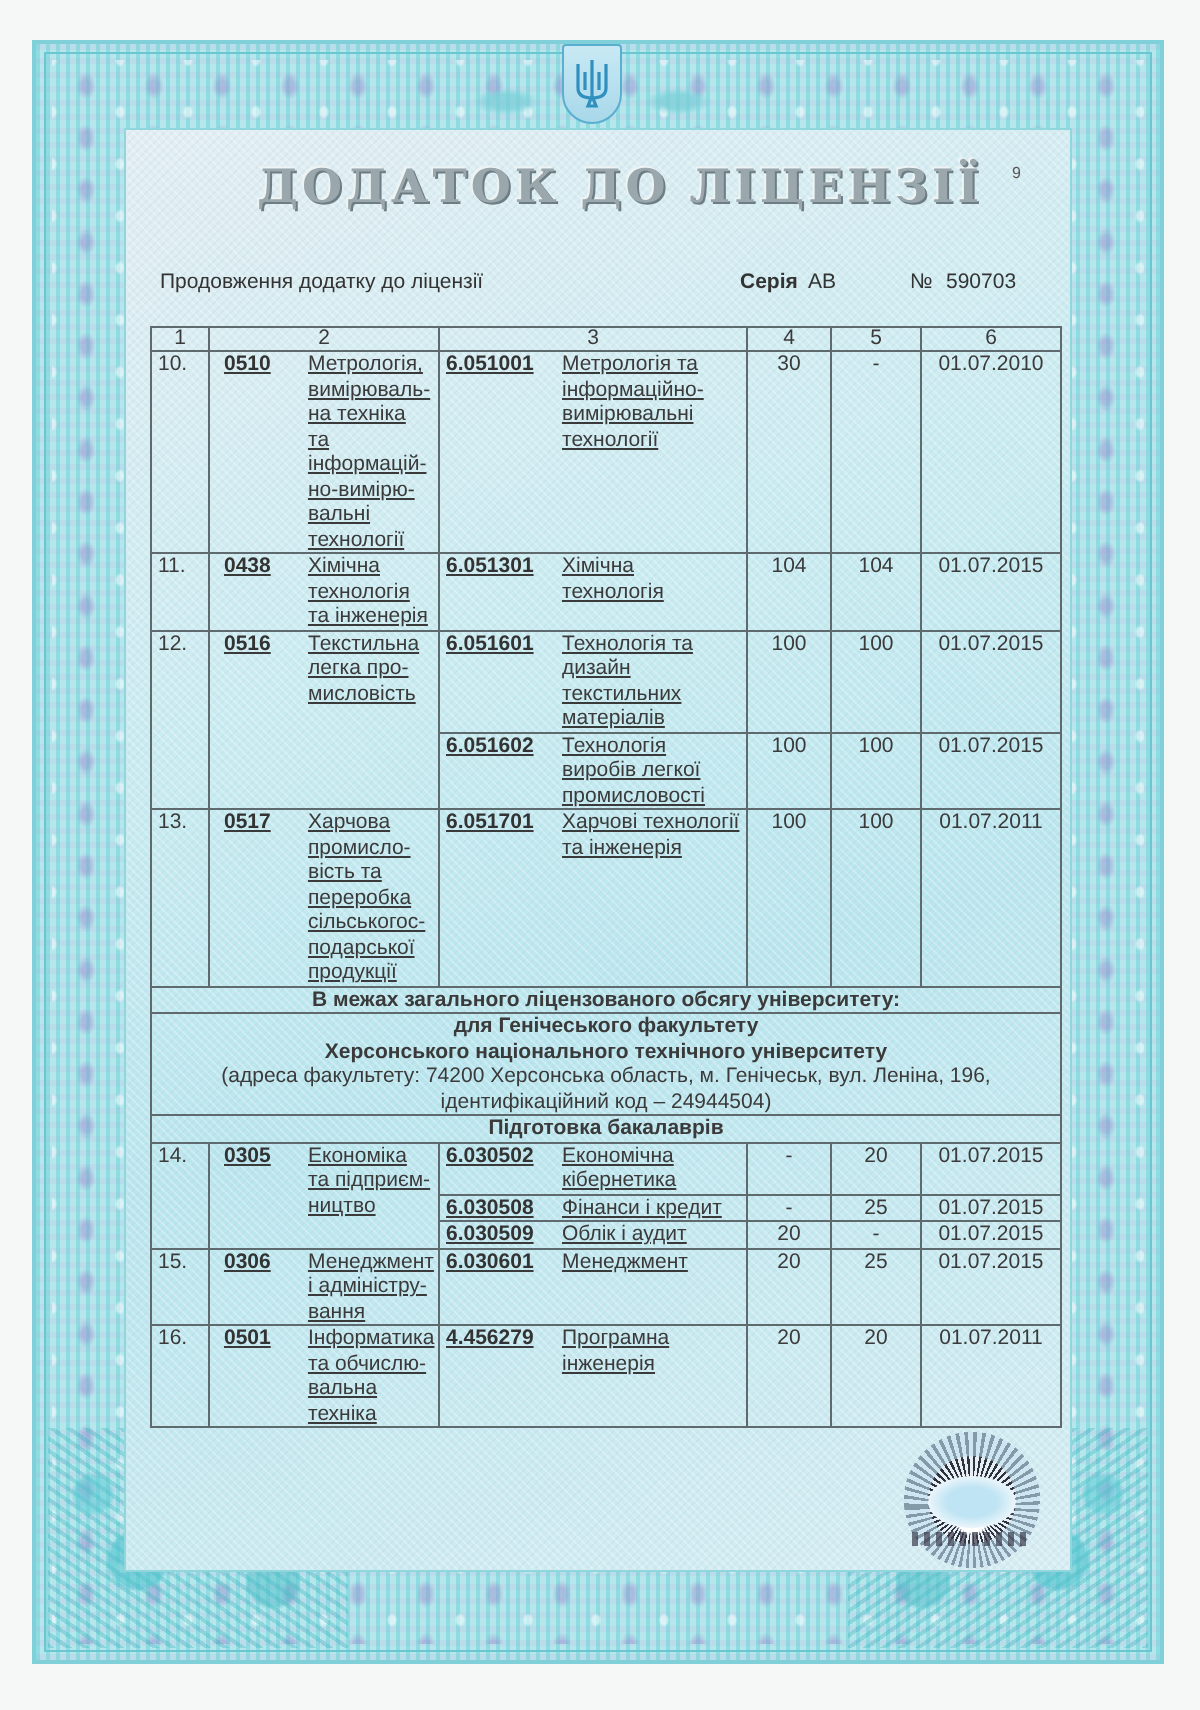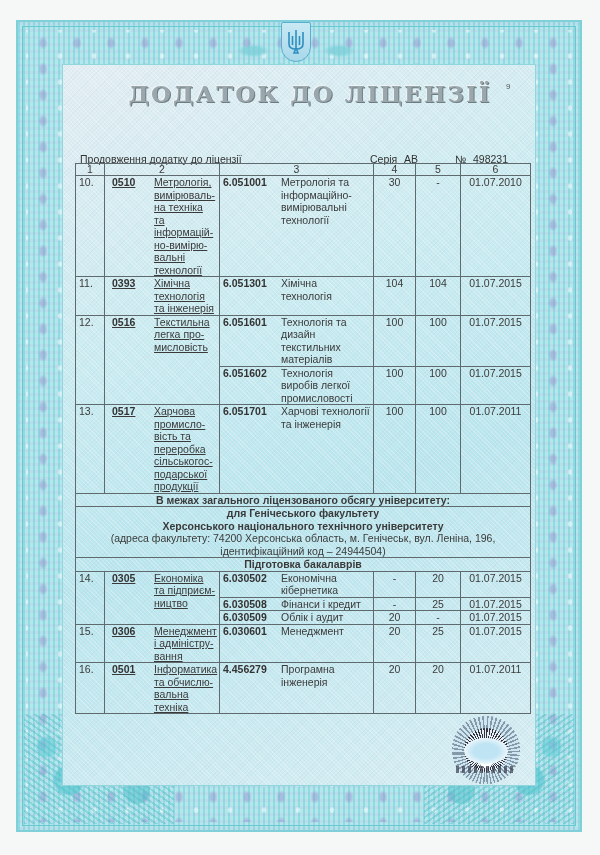--- a/index.html
+++ b/index.html
@@ -70,45 +70,45 @@
       text-align: center;
       font-family: "DejaVu Serif", serif; font-weight: bold;
       font-size: 23px; letter-spacing: 2px;
       color: #9aa8ad;
       text-shadow: 1px 1px 0 #6e7d83, -1px -1px 0 #eef3f4;
     }
     .page-number {
       position: absolute; left: 506px; top: 82px; font-size: 8px; color: #555;
     }
     .continuation-line {
-      position: absolute; left: 80px; top: 153px; width: 440px; height: 14px;
+      position: absolute; left: 80px; top: 135px; width: 440px; height: 14px;
       font-size: 10.5px; color: #333;
     }
     .continuation-line .cont-label { position: absolute; left: 0; }
-    .continuation-line .series-label { position: absolute; left: 290px; }
+    .continuation-line .series-label { position: absolute; left: 290px; font-weight: bold; }
     .continuation-line .series-value { position: absolute; left: 324px; }
     .continuation-line .number-label { position: absolute; left: 375px; }
     .continuation-line .number-value { position: absolute; left: 393px; }
 
     table.license-table {
       position: absolute; left: 75px; top: 163px; width: 455px;
       border-collapse: collapse; table-layout: fixed;
       font-size: 10.5px; color: #3a3a3a; line-height: 12.5px;
     }
     table.license-table td {
       border: 1px solid #5e6a6e;
       padding: 0 3px; vertical-align: top;
     }
     .c-num { text-align: left; }
     .c-center { text-align: center; }
     .head-row td { text-align: center; padding: 0; line-height: 11px; }
     .inner2 { display: flex; text-decoration: underline; }
     .inner2 .code { width: 42px; flex: none; font-weight: bold; color: #333; padding-left: 4px; }
     .inner2 .name { flex: 1; }
-    .inner3 { display: flex; }
+    .inner3 { display: flex; text-decoration: underline; }
     .inner3 .code { width: 58px; flex: none; font-weight: bold; color: #333; }
     .inner3 .name { flex: 1; }
     .span-row td { text-align: center; margin-left: 12px; }
     .bold { font-weight: bold; }
     .hologram {
       position: absolute; left: 452px; top: 716px; width: 68px; height: 68px;
       border-radius: 50%;
       background:
         radial-gradient(circle at 50% 62%, #ffffff 0 8px, transparent 10px),
         repeating-conic-gradient(from 270deg at 50% 55%, #2c3440 0 3deg, #e8eef4 3deg 7deg);
@@ -145,21 +145,21 @@
 <div class="inner-panel"></div>
 
 <div class="doc-title">ДОДАТОК ДО ЛІЦЕНЗІЇ</div>
 <div class="page-number">9</div>
 
 <div class="continuation-line">
   <span class="cont-label">Продовження додатку до ліцензії</span>
   <span class="series-label">Серія</span>
   <span class="series-value">АВ</span>
   <span class="number-label">№</span>
-  <span class="number-value">498231</span>
+  <span class="number-value">590703</span>
 </div>
 
 <table class="license-table">
   <colgroup>
     <col style="width:29px">
     <col style="width:115px">
     <col style="width:154px">
     <col style="width:42px">
     <col style="width:45px">
     <col style="width:70px">
@@ -188,21 +188,21 @@
           </div>
         </td>
         <td class="c-center">30</td>
         <td class="c-center">-</td>
         <td class="c-center">01.07.2010</td>
       </tr>
       <tr>
         <td class="c-num" rowspan="1">11.</td>
         <td rowspan="1">
           <div class="inner2">
-            <span class="code">0393</span>
+            <span class="code">0438</span>
             <span class="name">Хімічна технологія та інженерія</span>
           </div>
         </td>
         <td>
           <div class="inner3">
             <span class="code">6.051301</span>
             <span class="name">Хімічна технологія</span>
           </div>
         </td>
         <td class="c-center">104</td>

